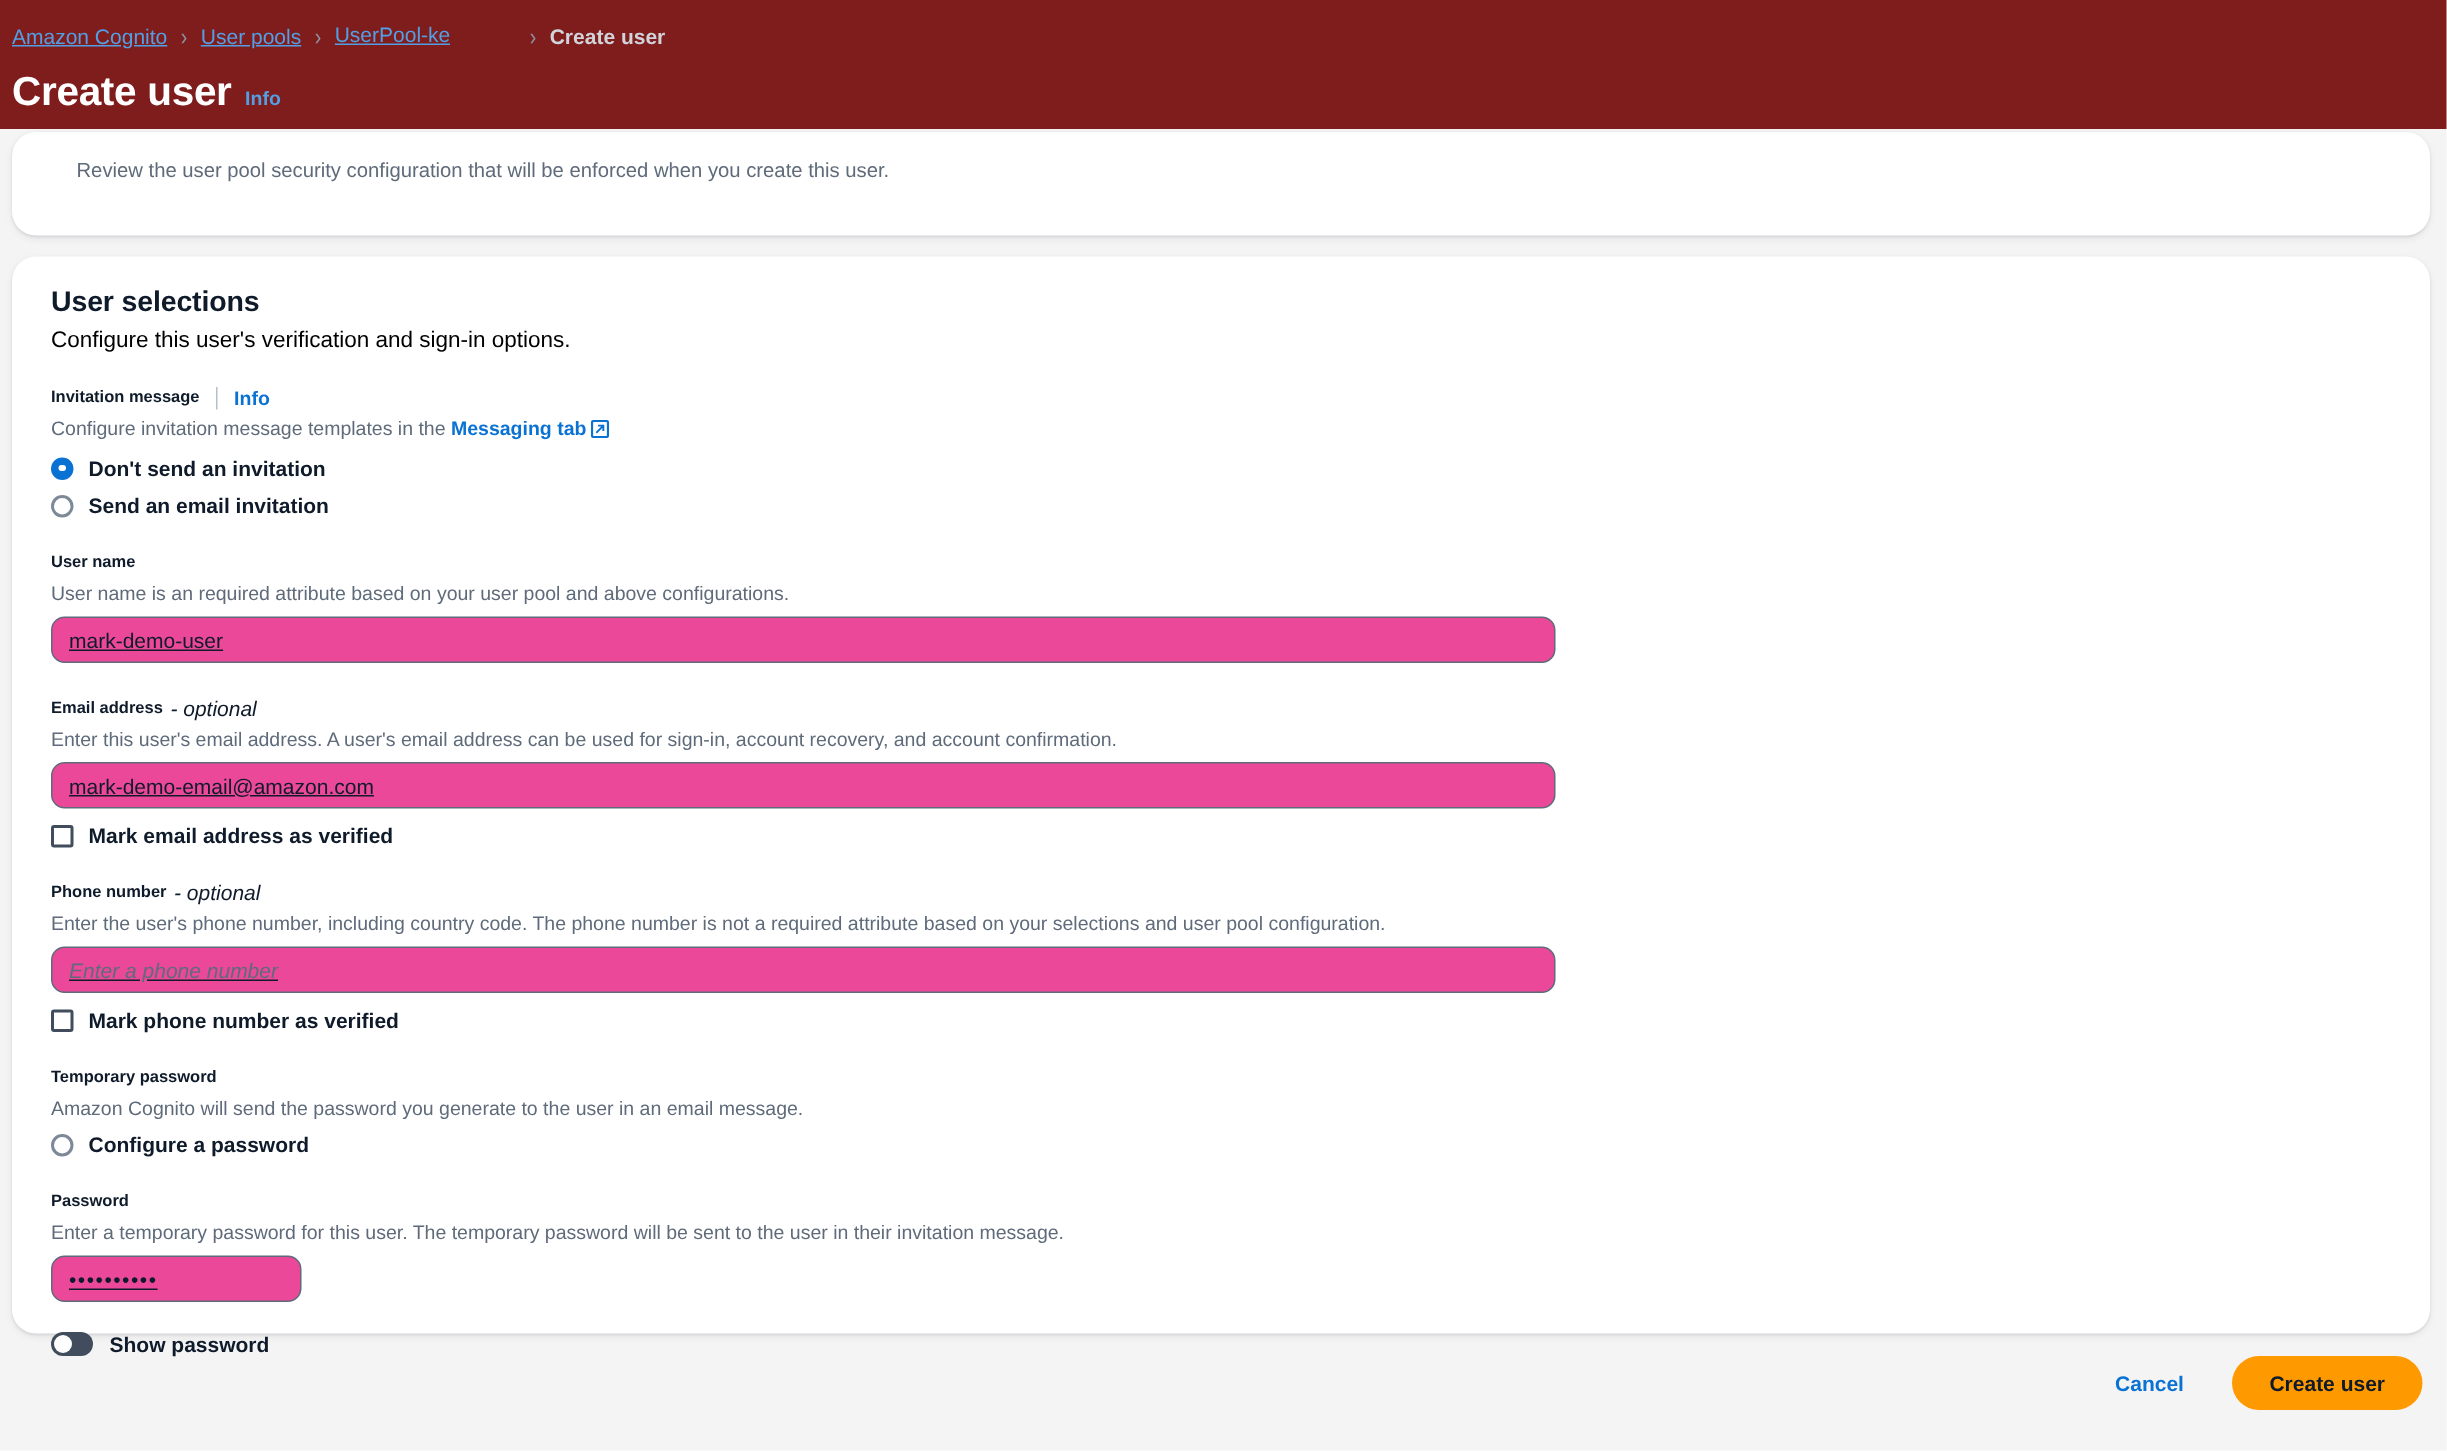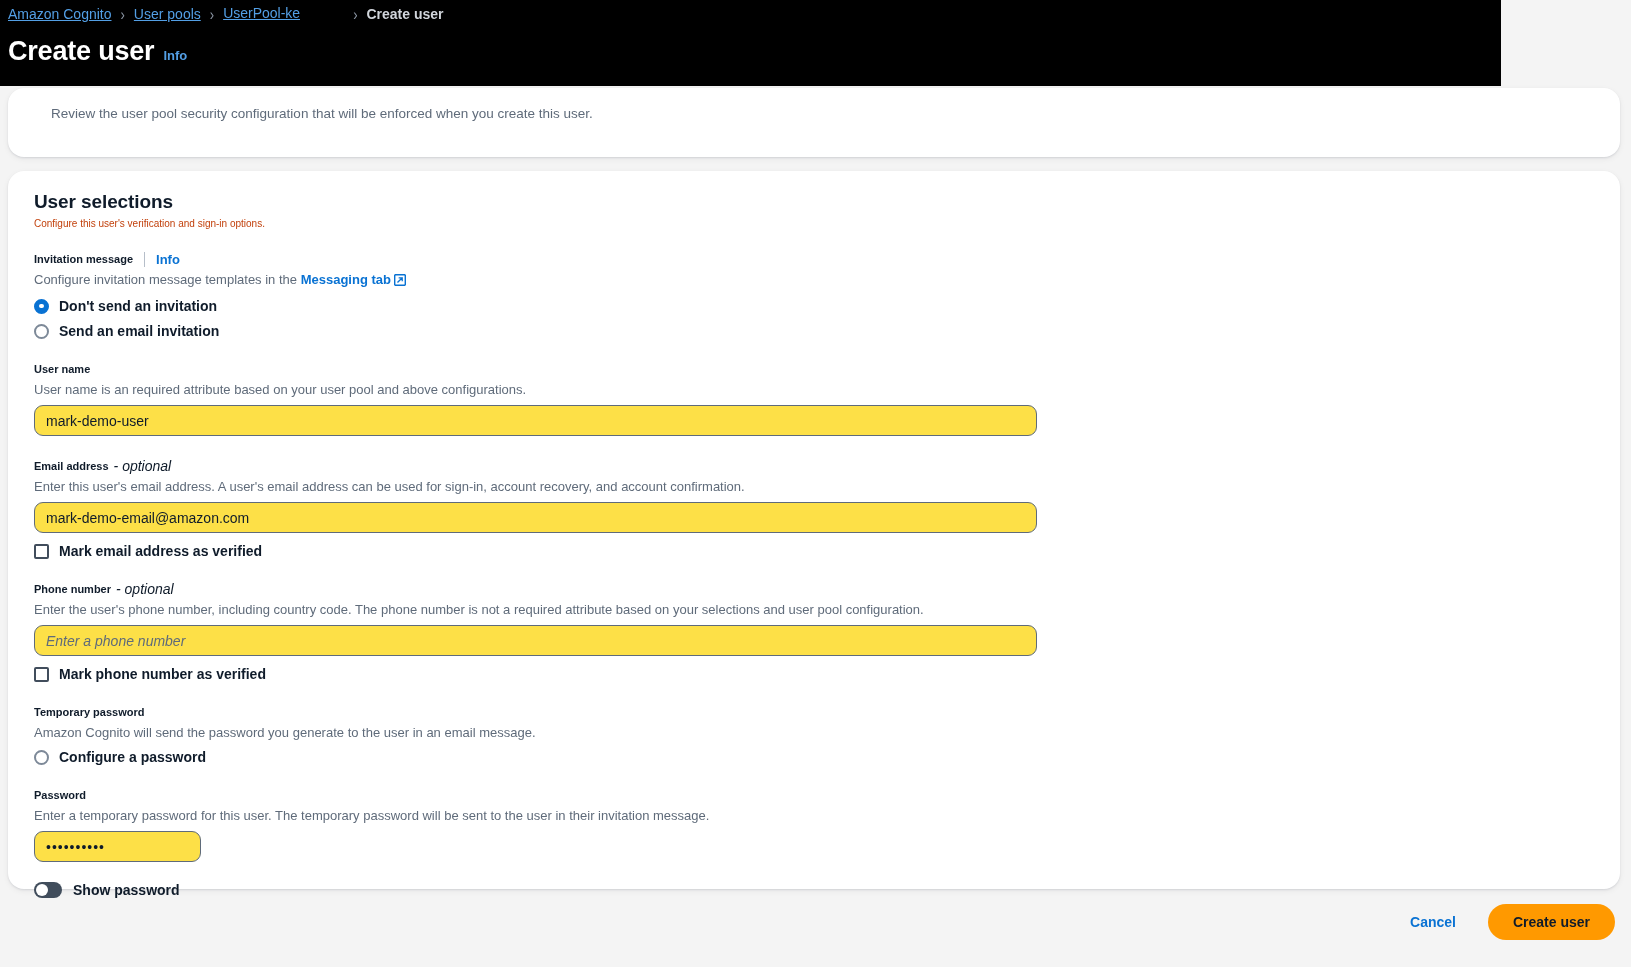--- a/index.html
+++ b/index.html
@@ -13,23 +13,23 @@
     background: #f4f4f4;
     color: #16191f;
     font-size: 14px;
     -webkit-font-smoothing: antialiased;
   }
 
   
   .topbar {
     position: absolute;
     left: 0; top: 0;
-    width: 1501px; height: 86px;
-    background: #000000;
-    padding: 4px 0 0 8px;
+    width: 1631px; height: 86px;
+    background: #7f1d1d;
+    padding: 14px 0 0 8px;
   }
   .breadcrumb {
     display: flex;
     align-items: center;
     height: 20px;
     font-size: 14px;
   }
   .crumb-link {
     color: #539fe5;
     text-decoration: underline;
@@ -117,22 +117,22 @@
     width: 1612px; height: 718px;
     padding: 20px 0 0 26px;
   }
   .section-title {
     font-size: 19px;
     font-weight: 700;
     color: #0f1b2a;
     letter-spacing: -0.1px;
   }
   .section-sub {
-    font-size: 10px;
-    color: #c2410c;
+    font-size: 15px;
+    color: #000000;
     margin-top: 5px;
   }
 
   .field-group { margin-top: 21px; }
   .field-label-row {
     display: flex;
     align-items: center;
     height: 18px;
   }
   .field-label {
@@ -234,22 +234,23 @@
     display: block;
     margin-top: 8px;
     width: 1003px;
     height: 31px;
     border: 1.5px solid #5f6b7a;
     border-radius: 9px;
     padding: 0 11px;
     font-family: "Liberation Sans", sans-serif;
     font-size: 14px;
     color: #0f1b2a;
-    background: #fde047;
+    background: #ec4899;
     outline: none;
+    text-decoration: underline;
   }
   .text-input::placeholder {
     color: #5f6b7a;
     font-style: italic;
   }
   .pw-input {
     width: 167px;
     letter-spacing: 1px;
   }
 

